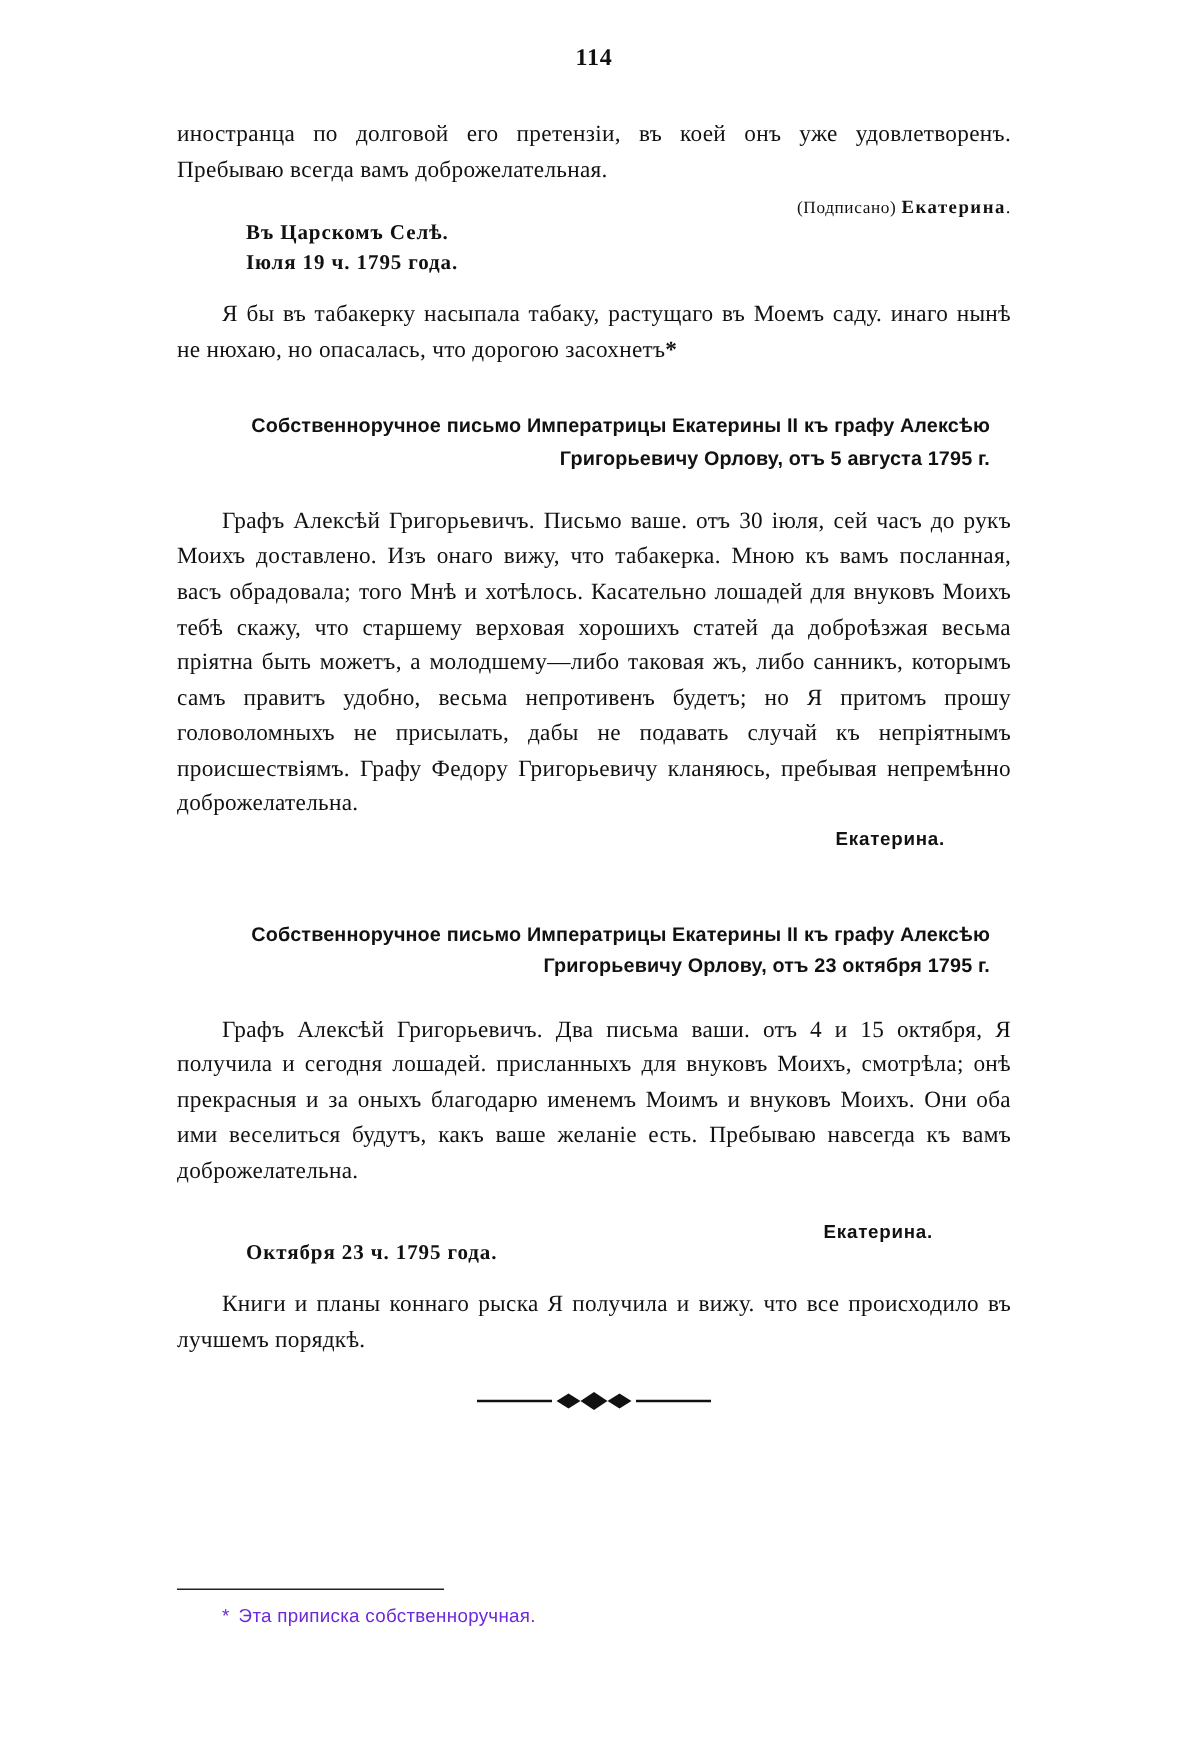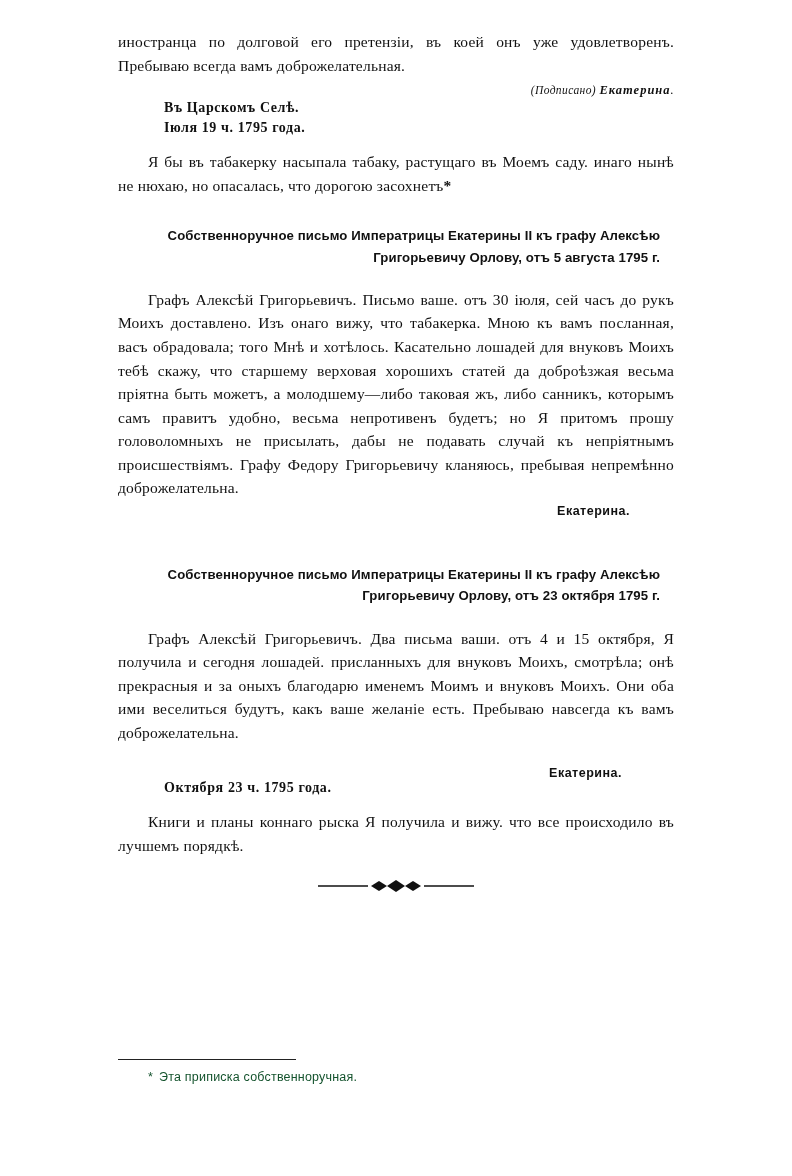--- a/index.html
+++ b/index.html
@@ -46,21 +46,20 @@
     letter-spacing: 0.2px;
   }
   p.body-par.indent {
     text-indent: 30px;
   }
   .sig-line {
     text-align: right;
     font-size: 12.5px;
     margin: 6px 0 2px 0;
     letter-spacing: 0.3px;
-    font-style: italic;
   }
   .sig-line .sig-prefix {
     font-size: 11.5px;
     letter-spacing: 0.4px;
   }
   .sig-name {
     font-weight: bold;
     letter-spacing: 1px;
   }
   .place-line, .date-line {
@@ -119,32 +118,33 @@
     border-top: 1px solid #222;
     height: 0;
   }
   .footnote {
     position: absolute;
     left: 148px;
     top: 1070px;
     font-family: "Liberation Sans", sans-serif;
     font-size: 12.5px;
     letter-spacing: 0.2px;
-    color: #14532d;
+    color: #6d28d9;
   }
   .footnote .star { margin-right: 6px; }
   .asterisk-inline { font-weight: bold; }
 </style>
 </head>
 <body>
 
 <div class="page">
 
   <div class="content">
 
+    <div class="page-number">114</div>
 
     <p class="body-par">иностранца по долговой его претензіи, въ коей онъ уже удовлетворенъ. Пребываю всегда вамъ доброжелательная.</p>
 
     <div class="sig-line">
       <span class="sig-prefix">(Подписано)</span>
       <span class="sig-name">Екатерина</span><span>.</span>
     </div>
 
     <div class="place-line">Въ Царскомъ Селѣ.</div>
     <div class="date-line">Іюля 19 ч. 1795 года.</div>

